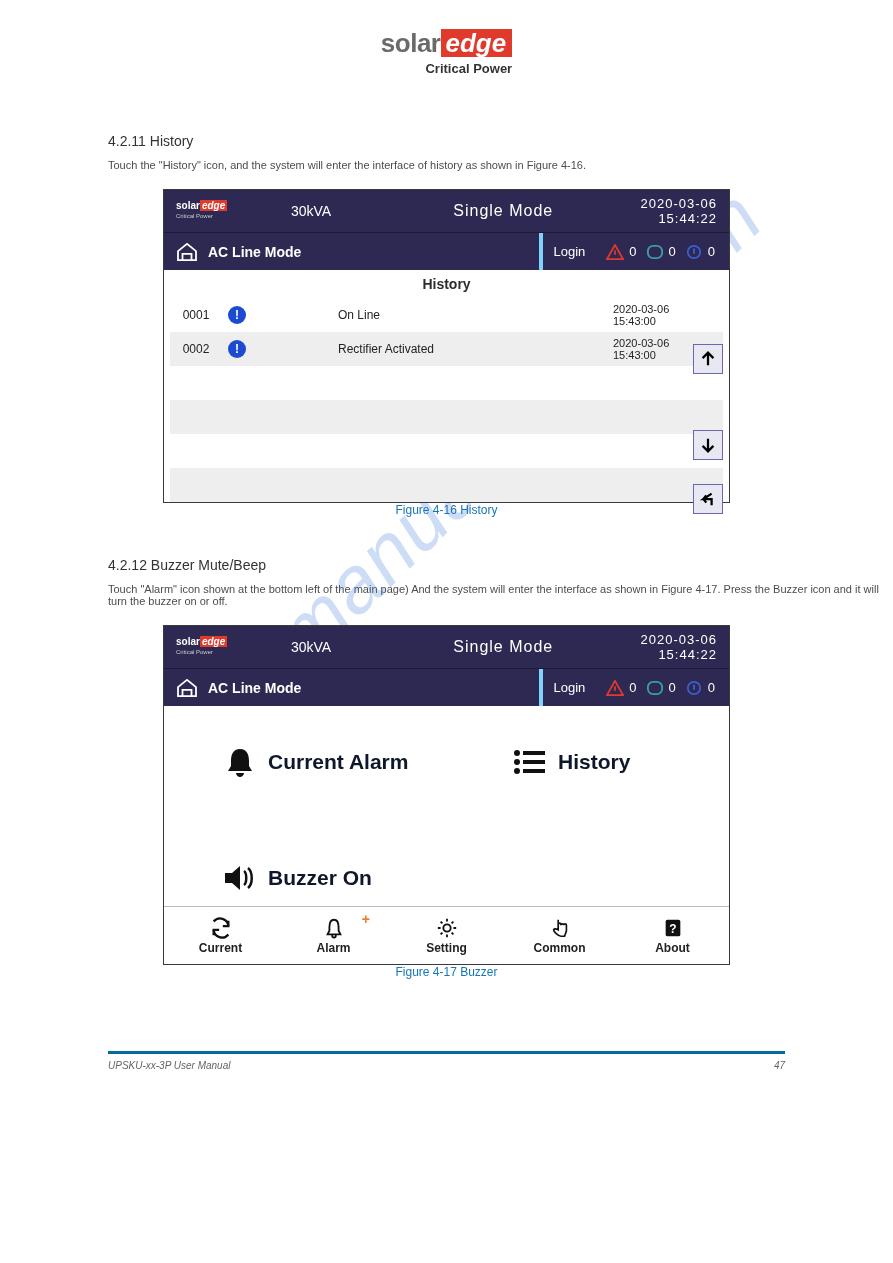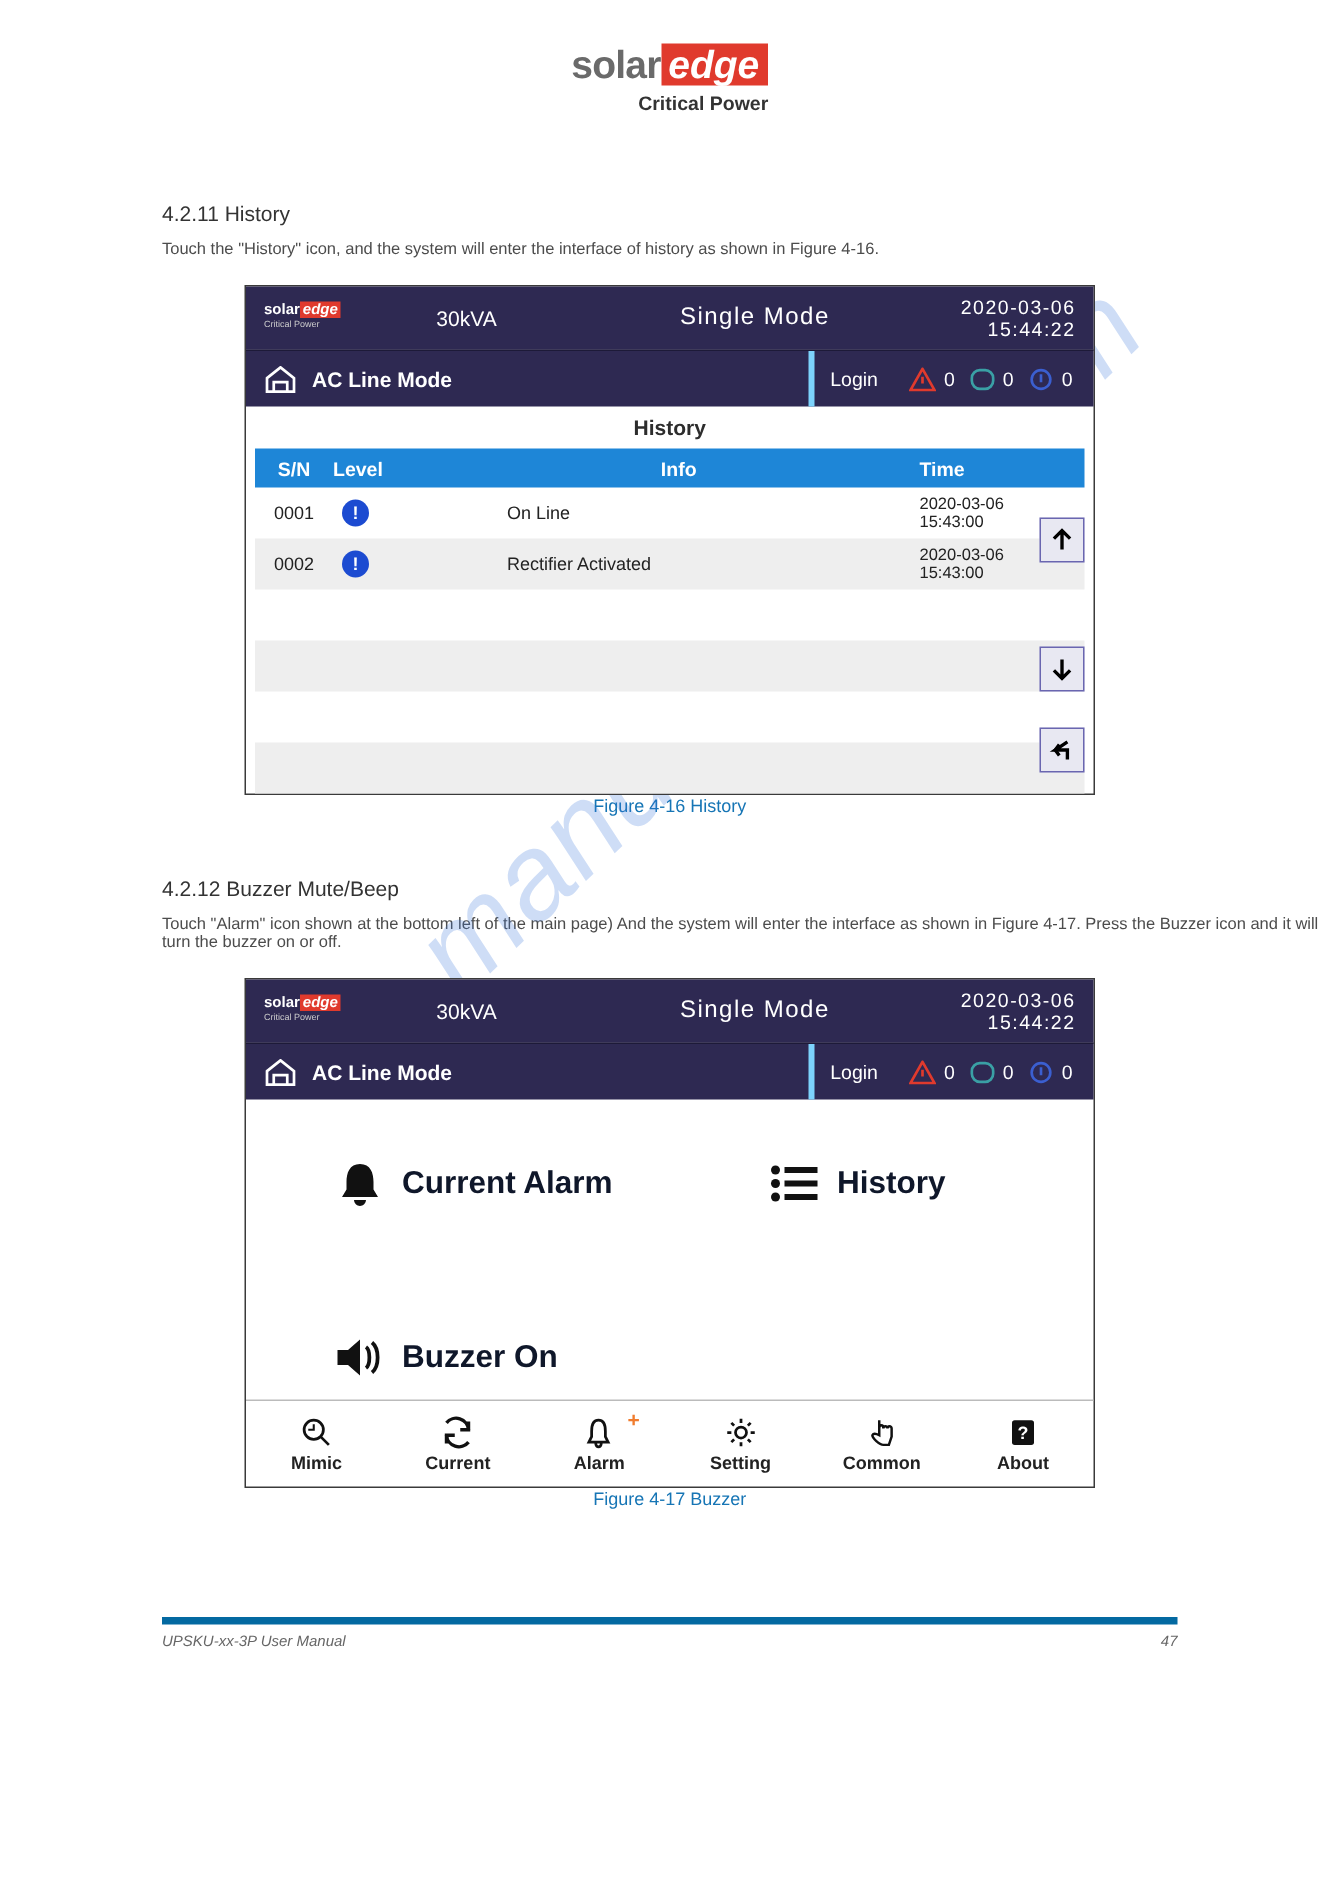--- a/index.html
+++ b/index.html
@@ -205,21 +205,21 @@
     position: absolute;
     top: 4px;
     right: 20px;
     color: #f07c2e;
     font-size: 14px;
     font-weight: bold;
   }
 
   .page-footer {
     margin: 72px 108px 0 108px;
-    border-top: 5px solid #0369a1;
+    border-top: 3px solid #0369a1;
     display: flex;
     font-size: 10px;
     color: #666;
     padding-top: 6px;
     padding-bottom: 24px;
   }
   .page-footer .fl { width: 180px; font-style: italic;}
   .page-footer .fc { flex:1; }
   .page-footer .fr { width: 60px; text-align:right; font-style:italic;}
 
@@ -290,26 +290,20 @@
           <svg width="18" height="16" viewBox="0 0 20 18">
             <circle cx="10" cy="9" r="7" fill="none" stroke="#3b5fd0" stroke-width="2"></circle>
             <line x1="10" y1="5" x2="10" y2="11" stroke="#3b5fd0" stroke-width="2"></line>
           </svg>
         </span>
       <span class="ac-num">0</span>
     </div>
   </div>
 
   <div class="hist-title">History</div>
-  <div class="hist-head">
-    <div class="col-sn">S/N</div>
-    <div class="col-level">Level</div>
-    <div class="col-info">Info</div>
-    <div class="col-time">Time</div>
-  </div>
 
   <div class="hist-body">
     <div class="hist-row">
       <div class="col-sn">0001</div>
       <div class="col-level">
           <div class="lvl-dot">!</div>
         </div>
       <div class="col-info-l">On Line</div>
       <div class="col-time">
         <div>2020-03-06</div>
@@ -437,30 +431,20 @@
           </svg>
       </span>
       <span>Buzzer On</span>
     </div>
   </div>
 
   <div class="bottom-nav">
     <div class="nav-item">
       <span class="ic">
           <svg width="22" height="22" viewBox="0 0 24 24">
-            <circle cx="10" cy="10" r="7" fill="none" stroke="#111" stroke-width="2"></circle>
-            <line x1="15" y1="15" x2="21" y2="21" stroke="#111" stroke-width="2"></line>
-            <path d="M6 10 L10 10 L10 6" fill="none" stroke="#111" stroke-width="1.5"></path>
-          </svg>
-        </span>
-      <span>Mimic</span>
-    </div>
-    <div class="nav-item">
-      <span class="ic">
-          <svg width="22" height="22" viewBox="0 0 24 24">
             <path d="M4 5 A9 9 0 0 1 20 10 M20 19 A9 9 0 0 1 4 14" fill="none" stroke="#111" stroke-width="2.5"></path>
             <path d="M20 4 L20 10 L14 10 M4 20 L4 14 L10 14" fill="none" stroke="#111" stroke-width="2.5"></path>
           </svg>
         </span>
       <span>Current</span>
     </div>
     <div class="nav-item">
       <span class="nav-plus">+</span>
       <span class="ic">
           <svg width="22" height="22" viewBox="0 0 24 24">

